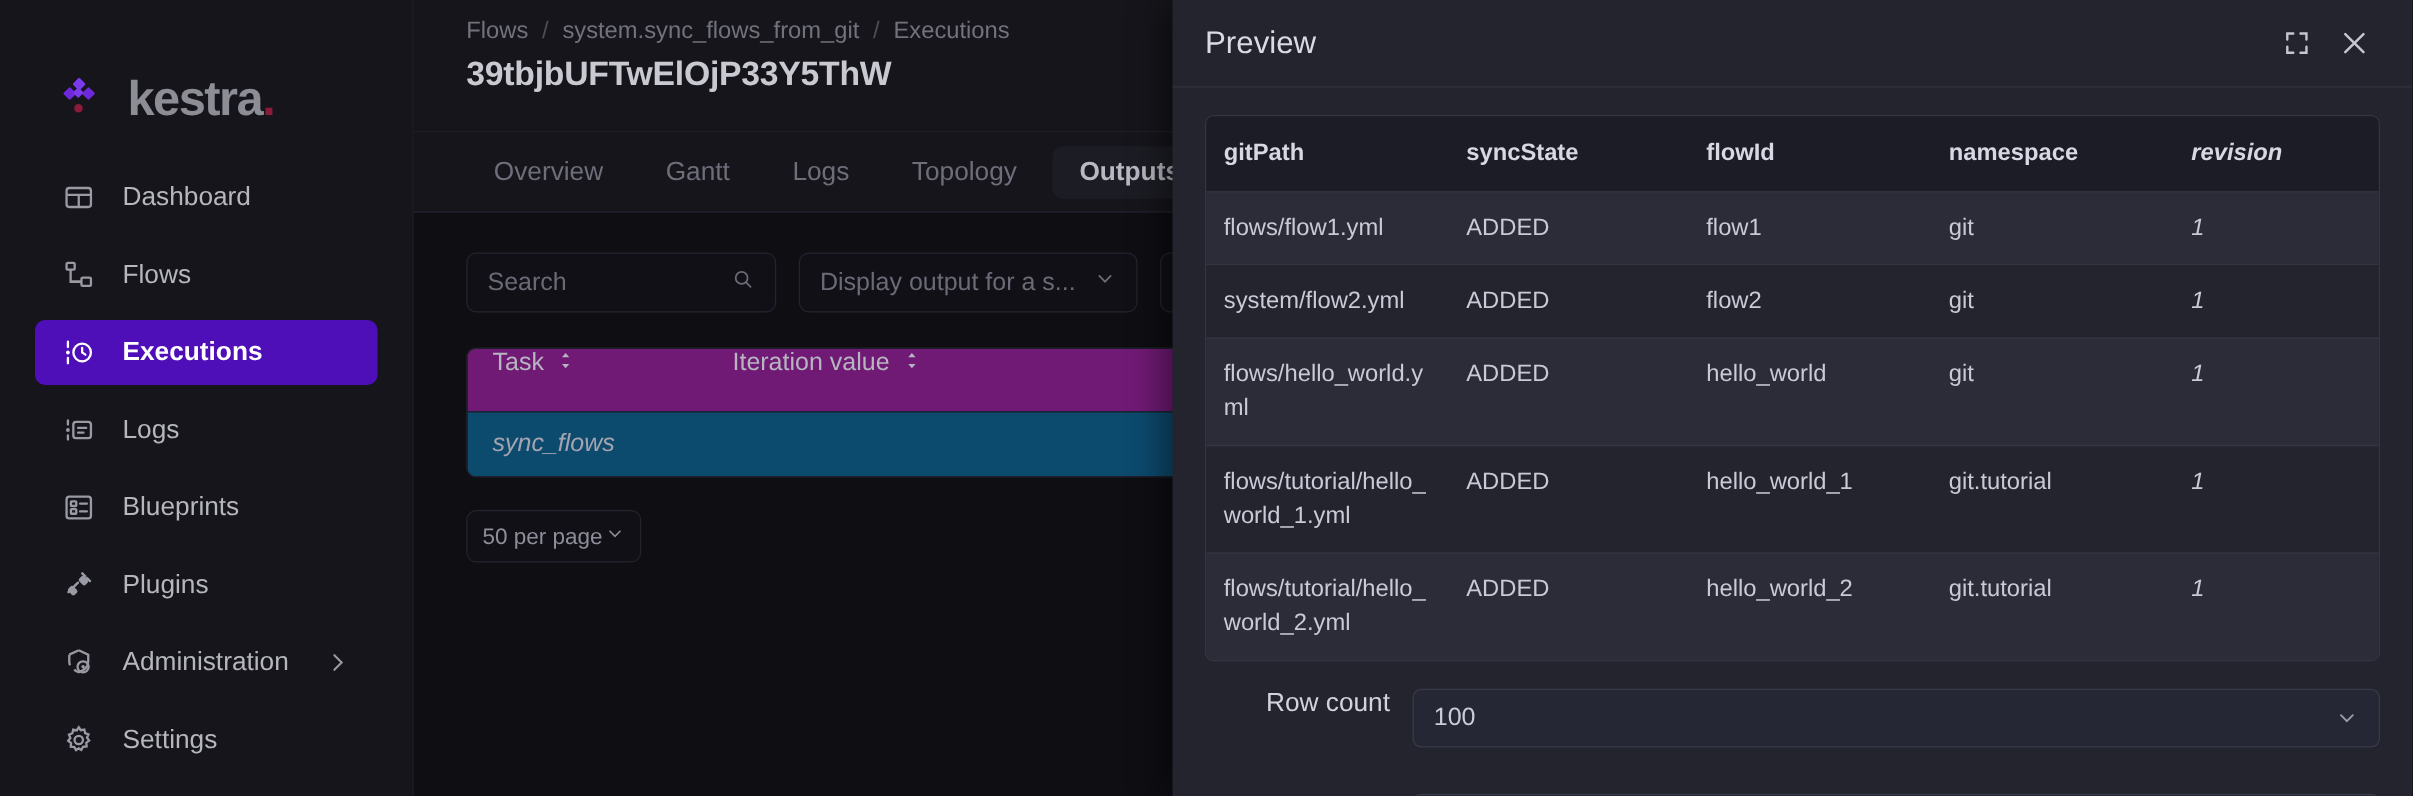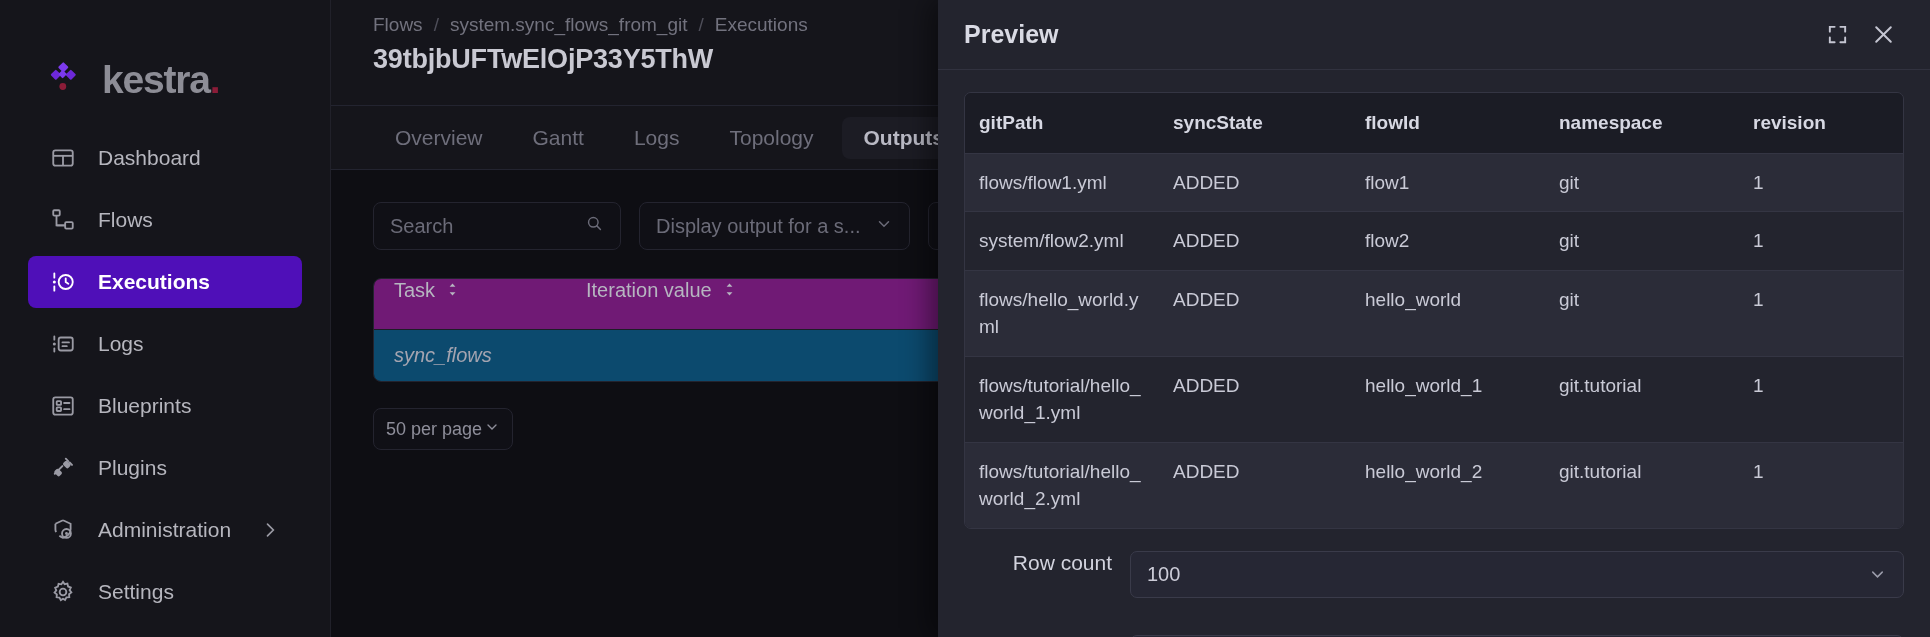--- a/index.html
+++ b/index.html
@@ -103,21 +103,21 @@
   
   #preview{
     position:absolute; right:0; top:0; width:992px; height:637px;
     background:#23242e; box-shadow:-8px 0 26px rgba(0,0,0,.45);
     display:flex; flex-direction:column;
   }
   .pv-head{
     height:70px; flex:0 0 auto; display:flex; align-items:center;
     padding:0 34px 0 26px; border-bottom:1px solid #31323f;
   }
-  .pv-title{ font-size:25px; font-weight:700; color:#d9dae4; }
+  .pv-title{ font-size:25px; font-weight:400; color:#d9dae4; }
   .pv-actions{ margin-left:auto; display:flex; align-items:center; gap:22px; }
   .pv-actions .ibtn{ cursor:pointer; color:#c5c6d2; display:flex; }
 
   .pv-body{ padding:22px 26px 0 26px; }
   .pv-table{
     border:1px solid #343543; border-radius:7px; overflow:hidden;
   }
   .pv-row{ display:flex; }
   .pv-row.header{ background:#1b1c25; }
   .pv-row.odd{ background:#2b2c38; }
@@ -125,21 +125,21 @@
   .pv-row + .pv-row{ border-top:1px solid #343543; }
   .pv-cell{
     padding:15px 16px 15px 14px; font-size:19px; color:#c9cad6;
     line-height:1.45; word-break:break-all;
   }
   .pv-row.header .pv-cell{ font-weight:700; color:#d7d8e3; padding-top:16px; padding-bottom:16px; }
   .col-0{ width:194px; }
   .col-1{ width:192px; }
   .col-2{ width:194px; }
   .col-3{ width:194px; }
-  .col-4{ flex:1; }
+  .col-4{ flex:1;font-style:italic; }
 
   .pv-fields{ padding:22px 26px 0 26px; }
   .pv-field{ display:flex; align-items:flex-start; margin-bottom:37px; }
   .pv-field-label{
     width:166px; text-align:right; padding-right:18px;
     font-size:21px; color:#d2d3de;
   }
   .pv-select{
     flex:1; height:47px; border:1px solid #3a3b4a; border-radius:7px;
     background:#262734; display:flex; align-items:center;

